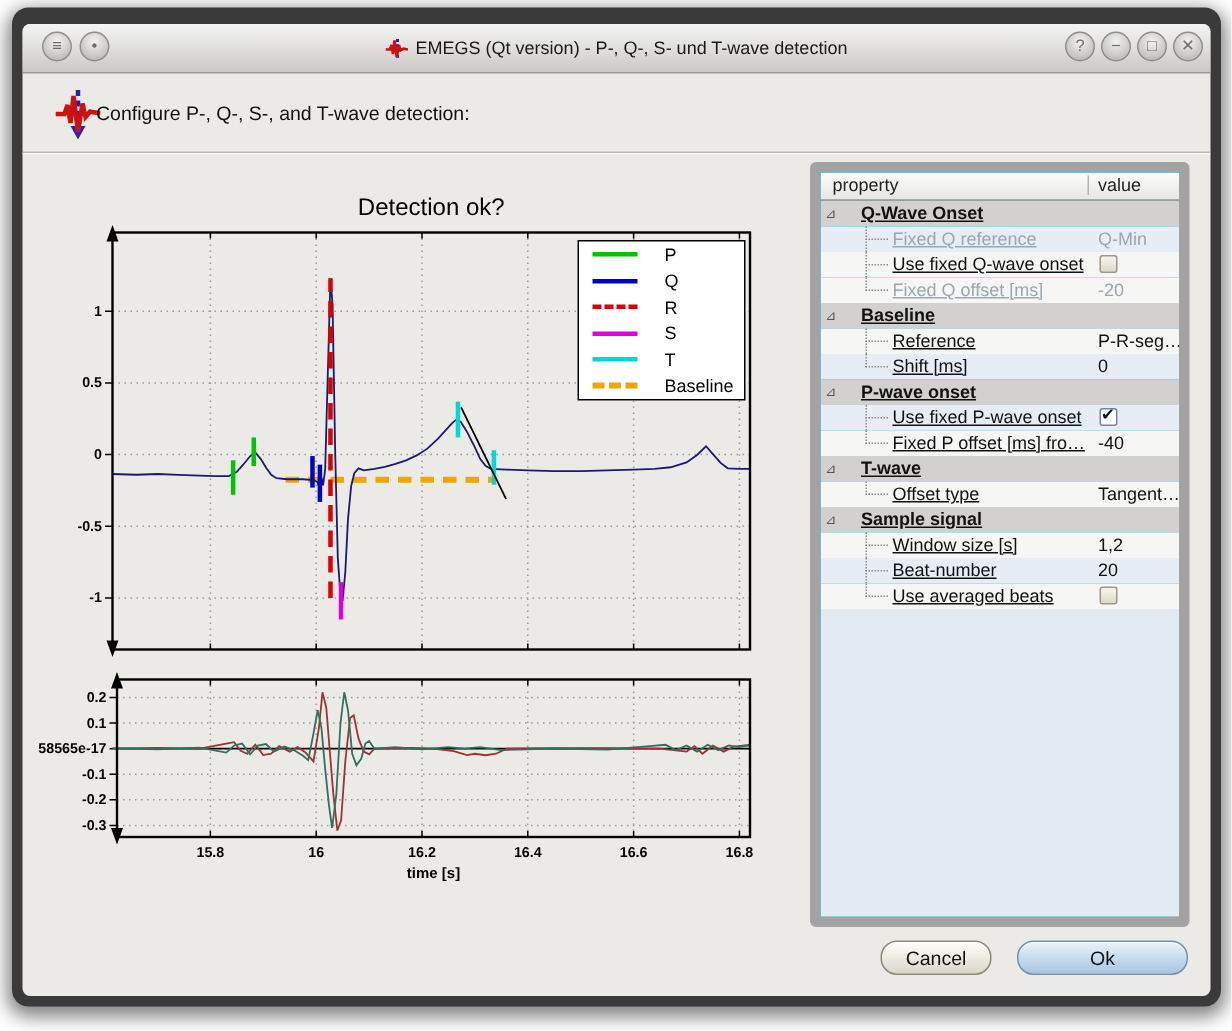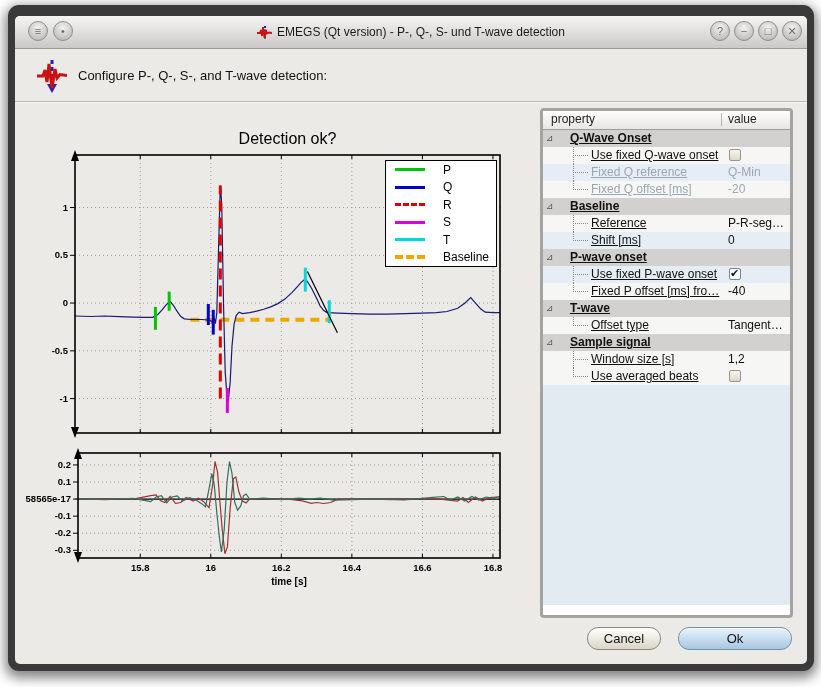--- a/index.html
+++ b/index.html
@@ -13,41 +13,41 @@
     background:linear-gradient(#f4f4f3,#dcdbd9 60%,#c9c8c6);border-bottom:1px solid #9b9a98;}
   .tb-btn{position:absolute;top:5px;width:20px;height:20px;border-radius:50%;
     background:radial-gradient(circle at 50% 32%,#f2f2f1,#c6c5c3 68%,#adacaa);
     border:1px solid #8f8e8c;box-sizing:border-box;color:#6e6d6b;font-size:11px;line-height:18px;text-align:center;cursor:default;}
   .tb-title{position:absolute;left:0;top:0;width:100%;height:32px;display:flex;align-items:center;justify-content:center;gap:5px;
     font-size:12px;color:#1a1a1a;}
   .tb-icon svg{display:block;}
 
   
   .header-icon{position:absolute;left:22px;top:42px;}
-  .header-text{position:absolute;left:63px;top:52px;font-size:13px;color:#111;}
+  .header-text{position:absolute;left:49px;top:52px;font-size:13px;color:#111;}
   .separator{position:absolute;left:0;top:85px;width:100%;height:0;border-top:1px solid #bbb9b5;border-bottom:1px solid #f7f7f5;}
 
   
   .plot-title{position:absolute;left:60px;top:114px;width:425px;text-align:center;font-size:16px;color:#000;}
   svg.plot{position:absolute;}
   svg .grid{stroke:#9a9a9a;stroke-width:1;stroke-dasharray:1 3;fill:none;}
   svg .tick{stroke:#000;stroke-width:1;}
   svg .frame{fill:none;stroke:#000;stroke-width:1.6;}
   svg text{font-family:"Liberation Sans","DejaVu Sans",sans-serif;font-size:9.5px;font-weight:bold;fill:#000;}
   svg text.xlabel{font-size:10px;}
   svg .zero{stroke:#000;stroke-width:1.2;}
 
   .legend{position:absolute;background:#fff;border:1px solid #000;display:flex;flex-direction:column;justify-content:space-around;box-sizing:border-box;}
   .lg-row{display:flex;align-items:center;padding-left:9px;}
   .lg-line{width:30px;height:0;}
   .lg-label{margin-left:18px;font-size:12px;color:#000;}
 
   
-  .prop-panel{position:absolute;left:525px;top:92px;width:253px;height:510px;background:#ffffff;
-    border:3px solid #a3a3a3;border-radius:4px;box-sizing:border-box;overflow:hidden;}
+  .prop-panel{position:absolute;left:525px;top:92px;width:253px;height:510px;background:#0ea5e9;
+    border:7px solid #a3a3a3;border-radius:4px;box-sizing:border-box;overflow:hidden;}
   .prop-header{position:relative;height:18px;background:linear-gradient(#fdfdfc,#e7e6e3);border-bottom:1px solid #9e9d9a;font-size:12px;color:#222;}
   .prop-header .h-prop{position:absolute;left:8px;top:1px;}
   .prop-header .h-val{position:absolute;left:185px;top:1px;}
   .prop-header .h-div{position:absolute;left:178px;top:2px;height:13px;border-left:1px solid #b5b4b1;}
   .prop-body{position:relative;}
   .tree-root{position:absolute;left:10px;top:8px;height:222px;border-left:1px dotted #8a8a8a;}
   .prow{position:relative;height:17px;font-size:12px;line-height:17px;color:#111;background:#f6f6f4;}
   .prow.alt{background:#e6edf4;}
   .prow.section{background:#d2d1cf;font-weight:bold;}
   .prow .tri{position:absolute;left:3px;top:0px;width:12px;font-weight:normal;font-size:9px;color:#555;}
@@ -241,28 +241,28 @@
         <span class="h-div"></span>
         <span class="h-val">value</span>
       </div>
       <div class="prop-body">
         <div class="tree-root"></div>
 
         <div class="prow section">
             <span class="tri">⊿</span>
             <span class="plabel">Q-Wave Onset</span>
           </div>
+        <div class="prow child alt disabled">
+            <span class="plabel">Fixed Q reference</span>
+            <span class="pvalue">Q-Min</span>
+          </div>
         <div class="prow child">
             <span class="plabel">Use fixed Q-wave onset</span>
             <span class="checkbox"></span>
           </div>
-        <div class="prow child alt disabled">
-            <span class="plabel">Fixed Q reference</span>
-            <span class="pvalue">Q-Min</span>
-          </div>
         <div class="prow child last disabled">
             <span class="plabel">Fixed Q offset [ms]</span>
             <span class="pvalue">-20</span>
           </div>
 
         <div class="prow section">
             <span class="tri">⊿</span>
             <span class="plabel">Baseline</span>
           </div>
         <div class="prow child">
@@ -296,20 +296,24 @@
             <span class="pvalue">Tangent…</span>
           </div>
 
         <div class="prow section">
             <span class="tri">⊿</span>
             <span class="plabel">Sample signal</span>
           </div>
         <div class="prow child">
             <span class="plabel">Window size [s]</span>
             <span class="pvalue">1,2</span>
+          </div>
+        <div class="prow child alt">
+            <span class="plabel">Beat-number</span>
+            <span class="pvalue">20</span>
           </div>
         <div class="prow child last">
             <span class="plabel">Use averaged beats</span>
             <span class="checkbox"></span>
           </div>
 
         <div class="prop-filler"></div>
       </div>
     </div>
 

